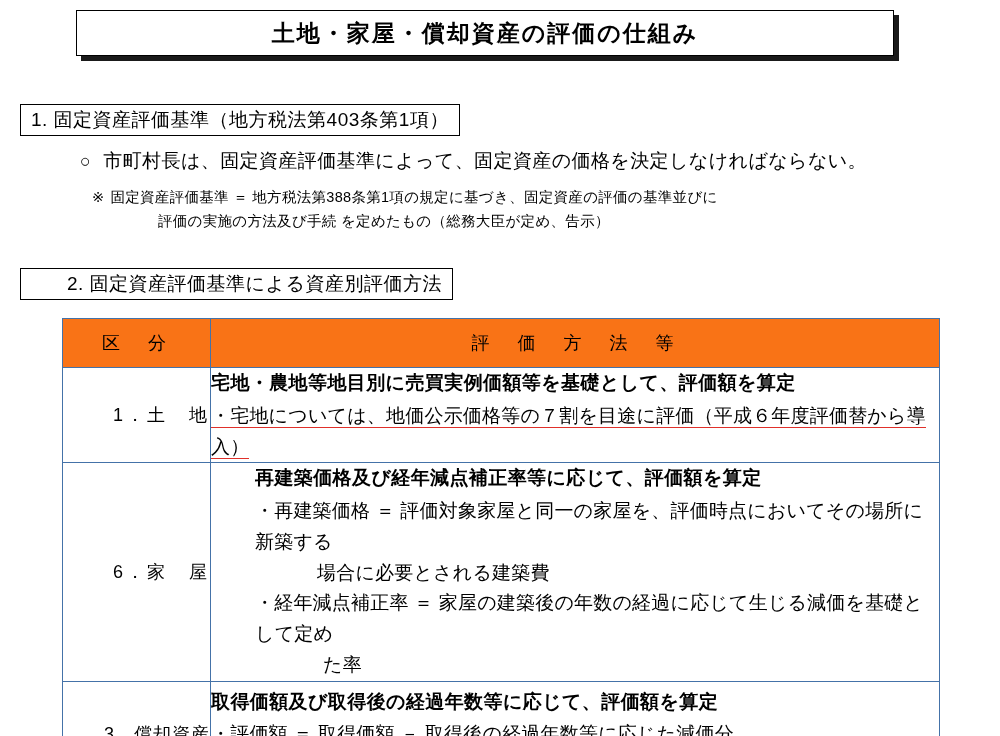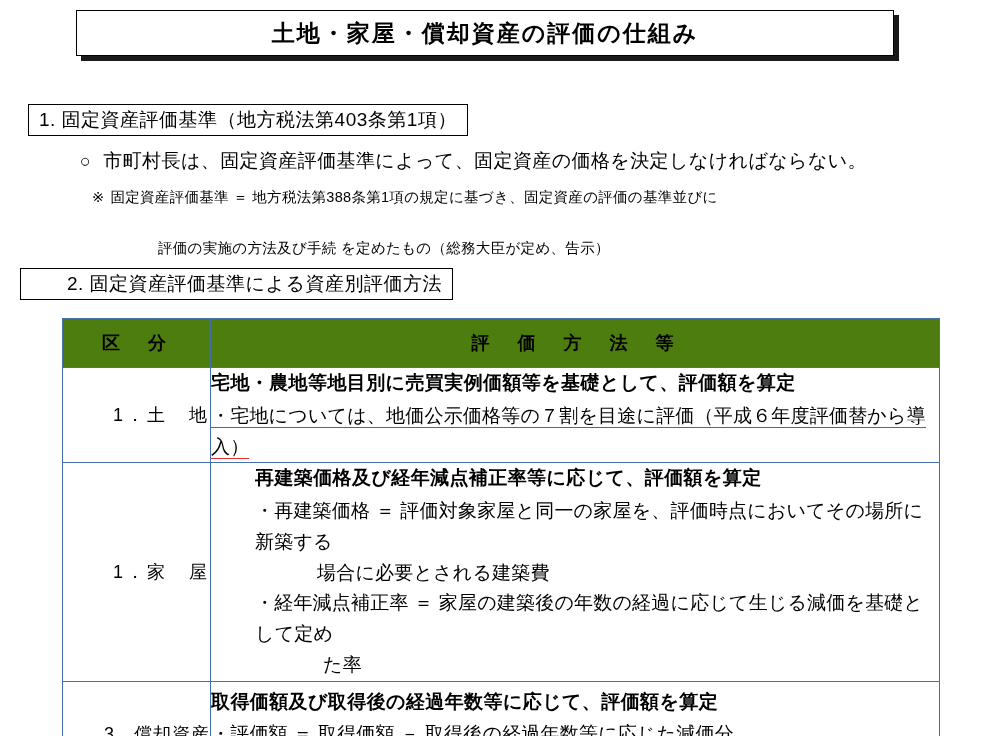--- a/index.html
+++ b/index.html
@@ -57,21 +57,21 @@
     background: #ffffff;
     display: flex;
     align-items: center;
     padding: 0 10px;
     box-sizing: border-box;
     font-size: 19px;
     font-weight: 500;
     letter-spacing: 0.5px;
     height: 32px;
   }
-  #sec1 { left: 28px; top: 104px; }
+  #sec1 { left: 20px; top: 104px; }
   #sec2 { left: 20px; top: 268px; padding-left: 46px; }
 
   
   .s1-main {
     position: absolute;
     left: 80px;
     top: 148px;
     font-size: 19px;
     letter-spacing: 0.4px;
     white-space: nowrap;
@@ -84,43 +84,43 @@
   .s1-note {
     position: absolute;
     left: 92px;
     top: 186px;
     font-size: 14.5px;
     line-height: 1.65;
     letter-spacing: 0.3px;
     white-space: nowrap;
   }
   .s1-note .note-mark { margin-right: 6px; }
-  .s1-note .line2 { display: block; padding-left: 66px; margin-top: 27px; }
+  .s1-note .line2 { display: block; padding-left: 66px; }
 
   
   .tbl {
     position: absolute;
     left: 62px;
     top: 318px;
     width: 878px;
     border-collapse: collapse;
     table-layout: fixed;
   }
   .tbl td, .tbl th {
     border: 1px solid #4472a8;
     vertical-align: middle;
     padding: 0;
   }
   .tbl .col-div { width: 148px; }
   .hdr td {
-    background: #4d7c0f;
+    background: #f97316;
     height: 48px;
     text-align: center;
     font-size: 18px;
-    font-weight: 700;
+    font-weight: 400;
     letter-spacing: 5px;
   }
   .rowlabel {
     text-align: right;
     padding-left: 18px;
     font-size: 18px;
     letter-spacing: 3px;
     font-weight: 500;
   }
   .rowlabel.tight { letter-spacing: 1px; }
@@ -189,21 +189,21 @@
 
     <tr class="r1">
       <td class="rowlabel">1．土　地</td>
       <td class="cell-body">
         <div class="head">宅地・農地等地目別に売買実例価額等を基礎として、評価額を算定</div>
         <div class="bullet"><span class="underline-red">・宅地については、地価公示価格等の７割を目途に評価（平成６年度評価替から導入）</span></div>
       </td>
     </tr>
 
     <tr class="r2">
-      <td class="rowlabel">1．家　屋</td>
+      <td class="rowlabel">6．家　屋</td>
       <td class="cell-body">
         <div class="head">再建築価格及び経年減点補正率等に応じて、評価額を算定</div>
         <div class="bullet">・再建築価格 ＝ 評価対象家屋と同一の家屋を、評価時点においてその場所に新築する</div>
         <div class="bullet indent">場合に必要とされる建築費</div>
         <div class="bullet">・経年減点補正率 ＝ 家屋の建築後の年数の経過に応じて生じる減価を基礎として定め</div>
         <div class="bullet indent2">た率</div>
       </td>
     </tr>
 
     <tr class="r3">

